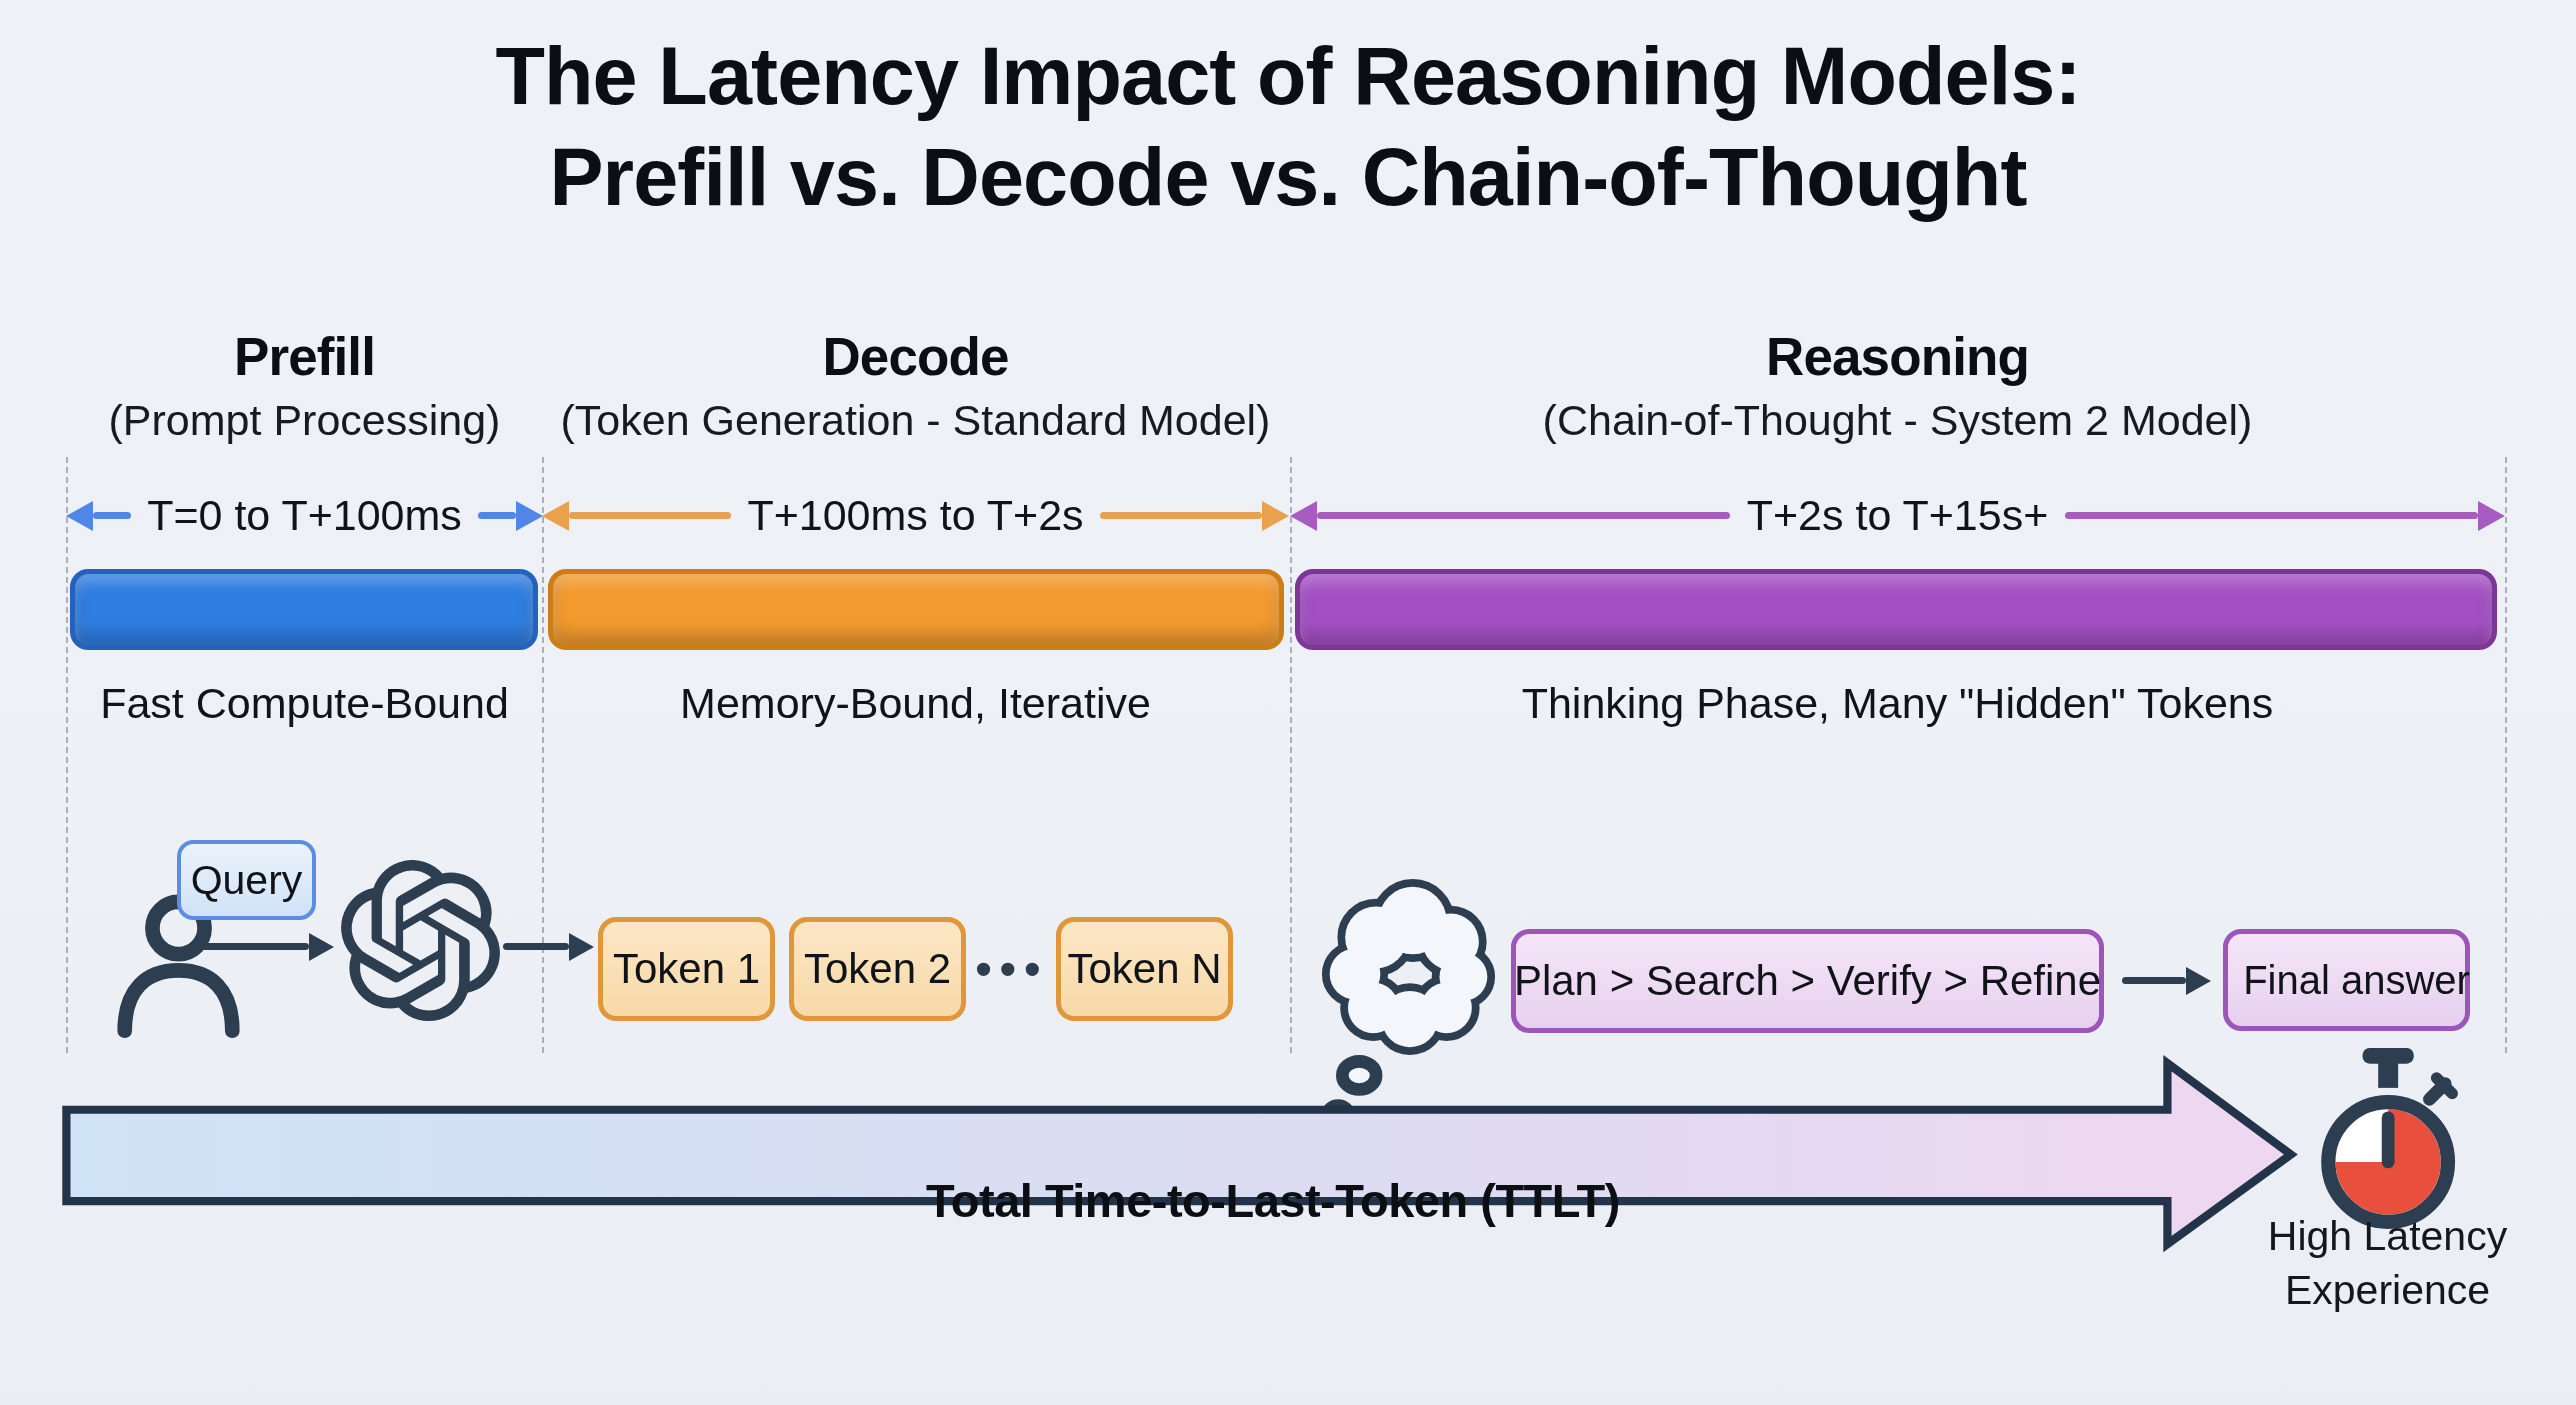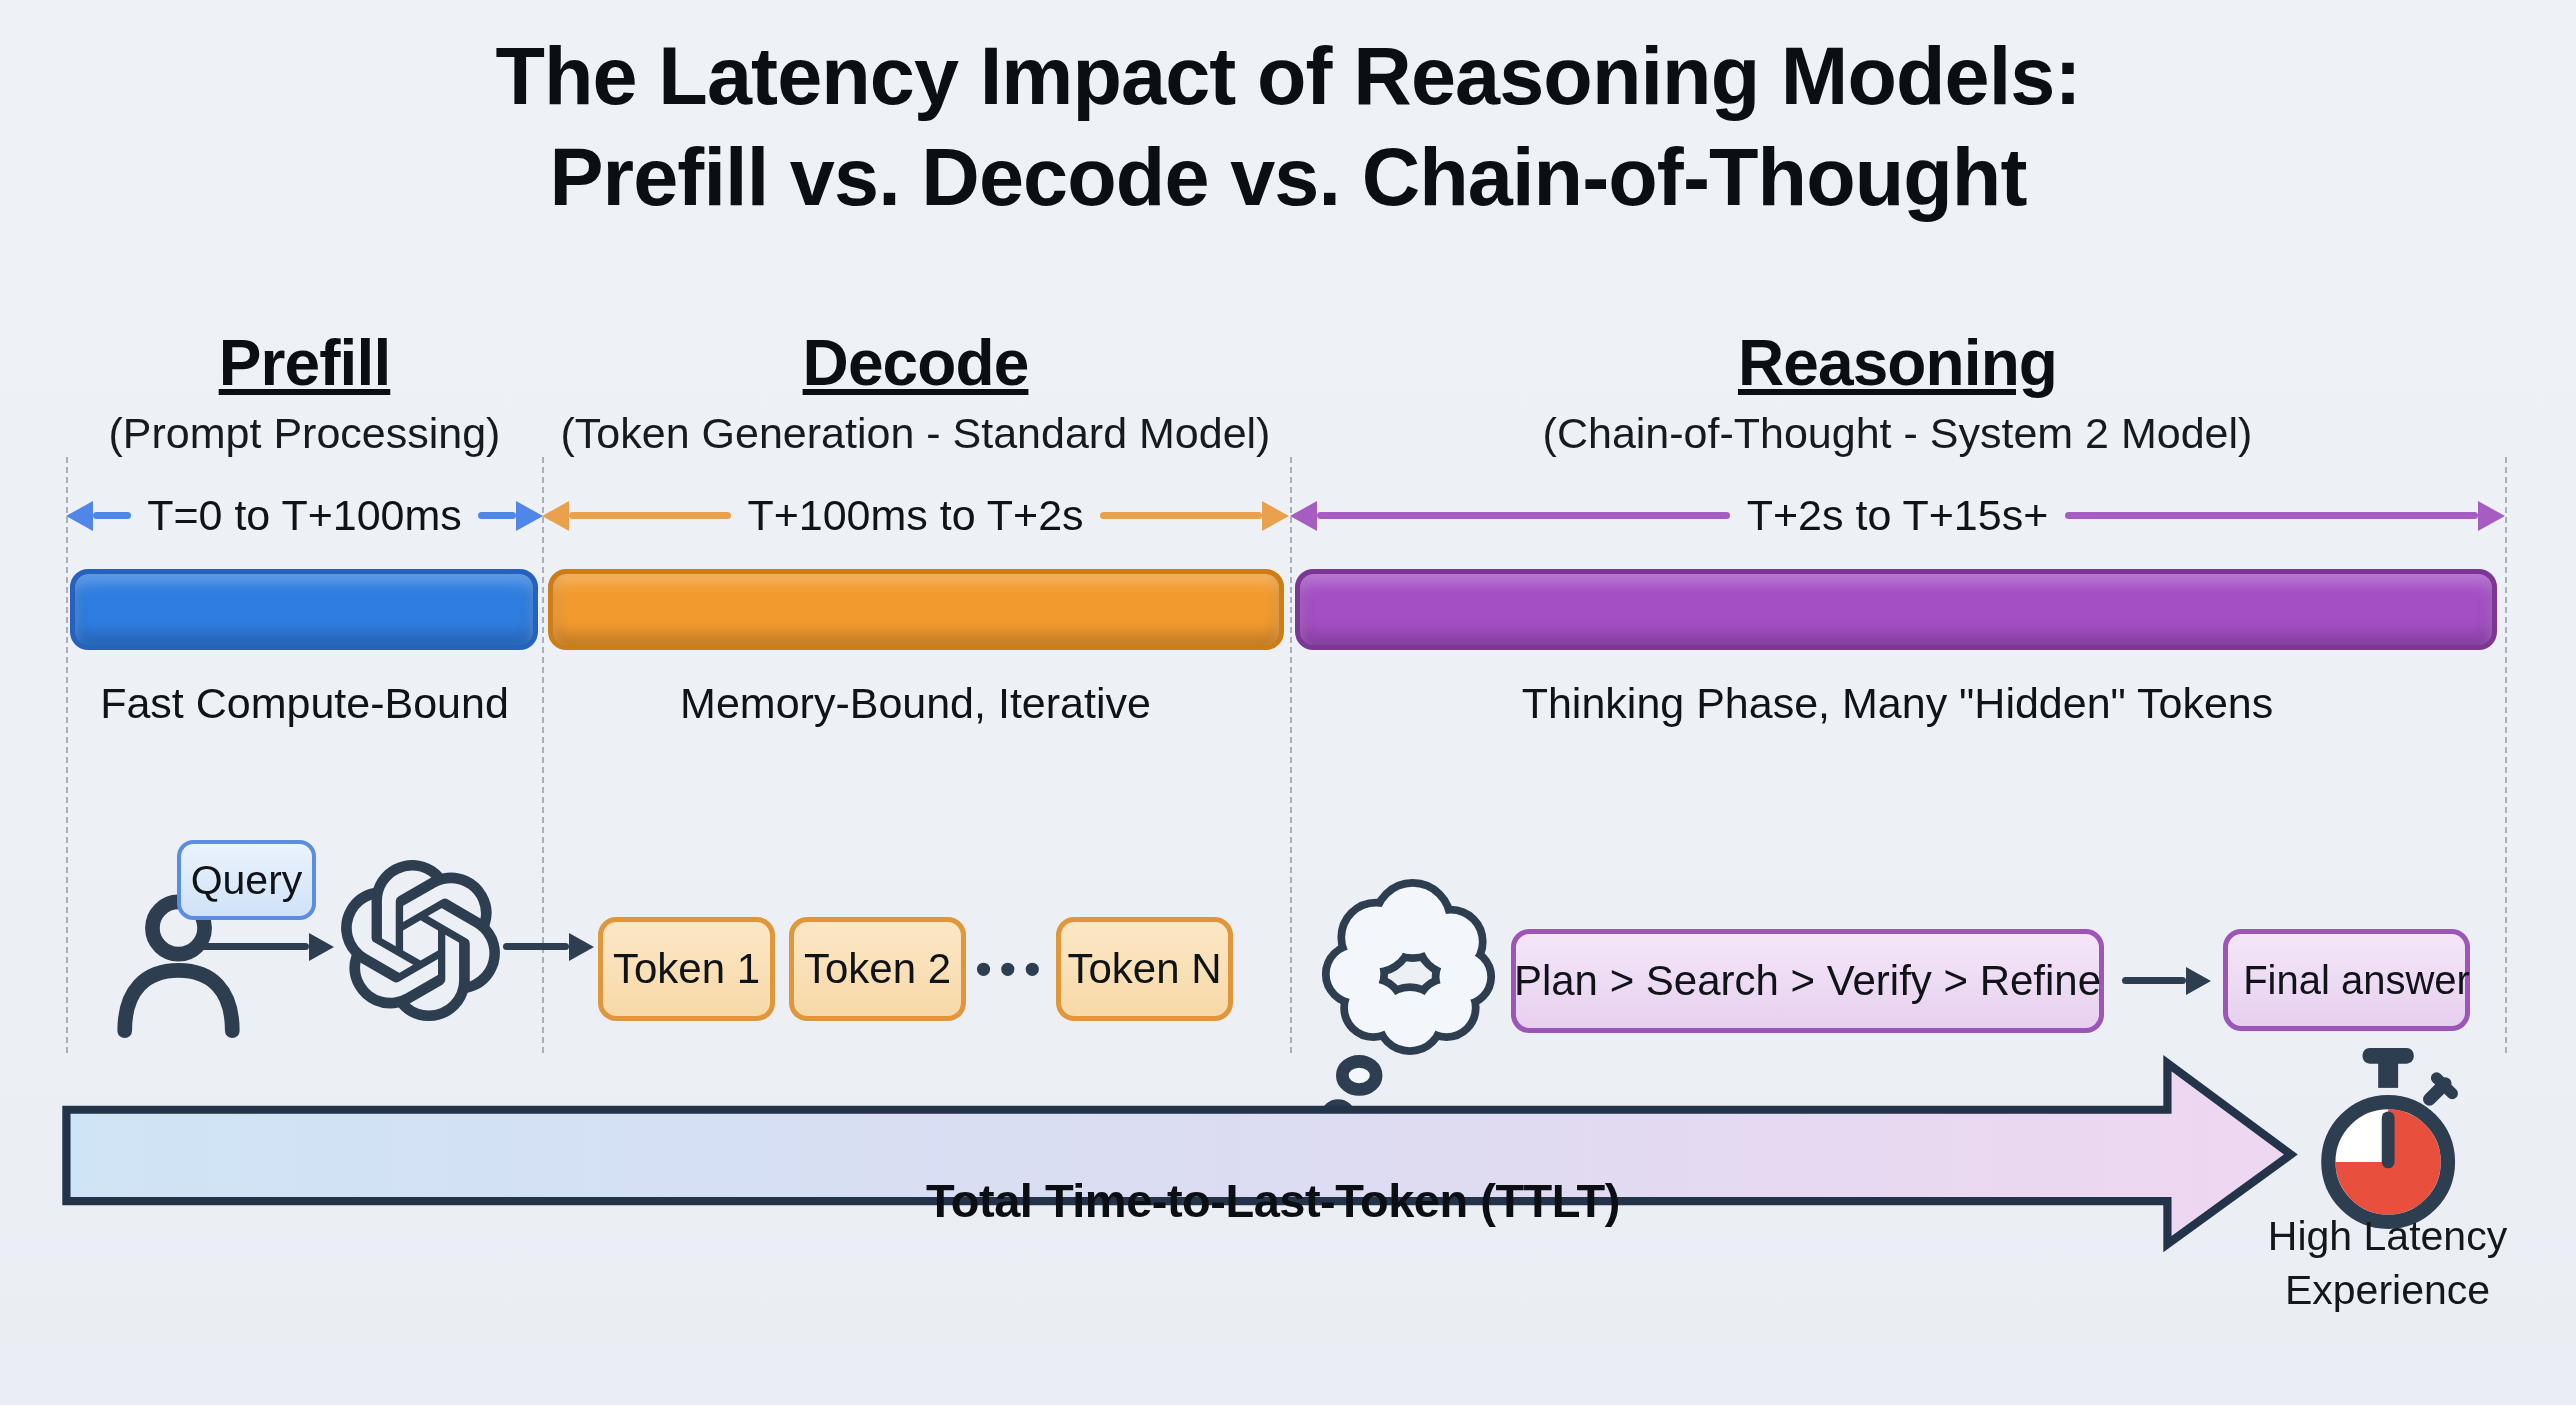--- a/index.html
+++ b/index.html
@@ -7,21 +7,21 @@
     position:relative;width:2576px;height:1405px;overflow:hidden;
     background:linear-gradient(180deg,#eef2f7 0%,#edf1f6 55%,#eaeef4 100%);
     font-family:"Liberation Sans","DejaVu Sans",sans-serif;color:#101418;
   }
   
   .title{position:absolute;top:25.6px;left:0;width:100%;text-align:center;
          font-size:81px;font-weight:bold;letter-spacing:-0.9px;line-height:1.25;color:#0b0f14;}
   
   .c1{left:66px;width:477px;} .c2{left:542px;width:747px;} .c3{left:1290px;width:1215px;}
   .hdr{position:absolute;top:326px;text-align:center;}
-  .hdr .name{font-size:64px;font-weight:bold;letter-spacing:-0.9px;color:#0b0f14;text-decoration:underline;}
+  .hdr .name{font-size:53px;font-weight:bold;letter-spacing:-0.9px;color:#0b0f14;}
   .hdr .sub{font-size:43px;margin-top:9.1px;color:#161b21;}
   
   .timeline{position:absolute;top:487px;height:57px;display:flex;align-items:center;}
   .tl-line{flex:1;height:7.3px;border-radius:3.7px;background:var(--c);}
   .ah{width:0;height:0;border-top:15.6px solid transparent;border-bottom:15.6px solid transparent;flex:none;}
   .ah.l{border-right:27.4px solid var(--c);}
   .ah.r{border-left:27.4px solid var(--c);}
   .tl-text{font-size:43px;margin:0 16.5px;white-space:nowrap;color:#101418;}
   
   .bar{position:absolute;top:569px;height:81px;border-radius:18.3px;border:5.5px solid;box-sizing:border-box;

